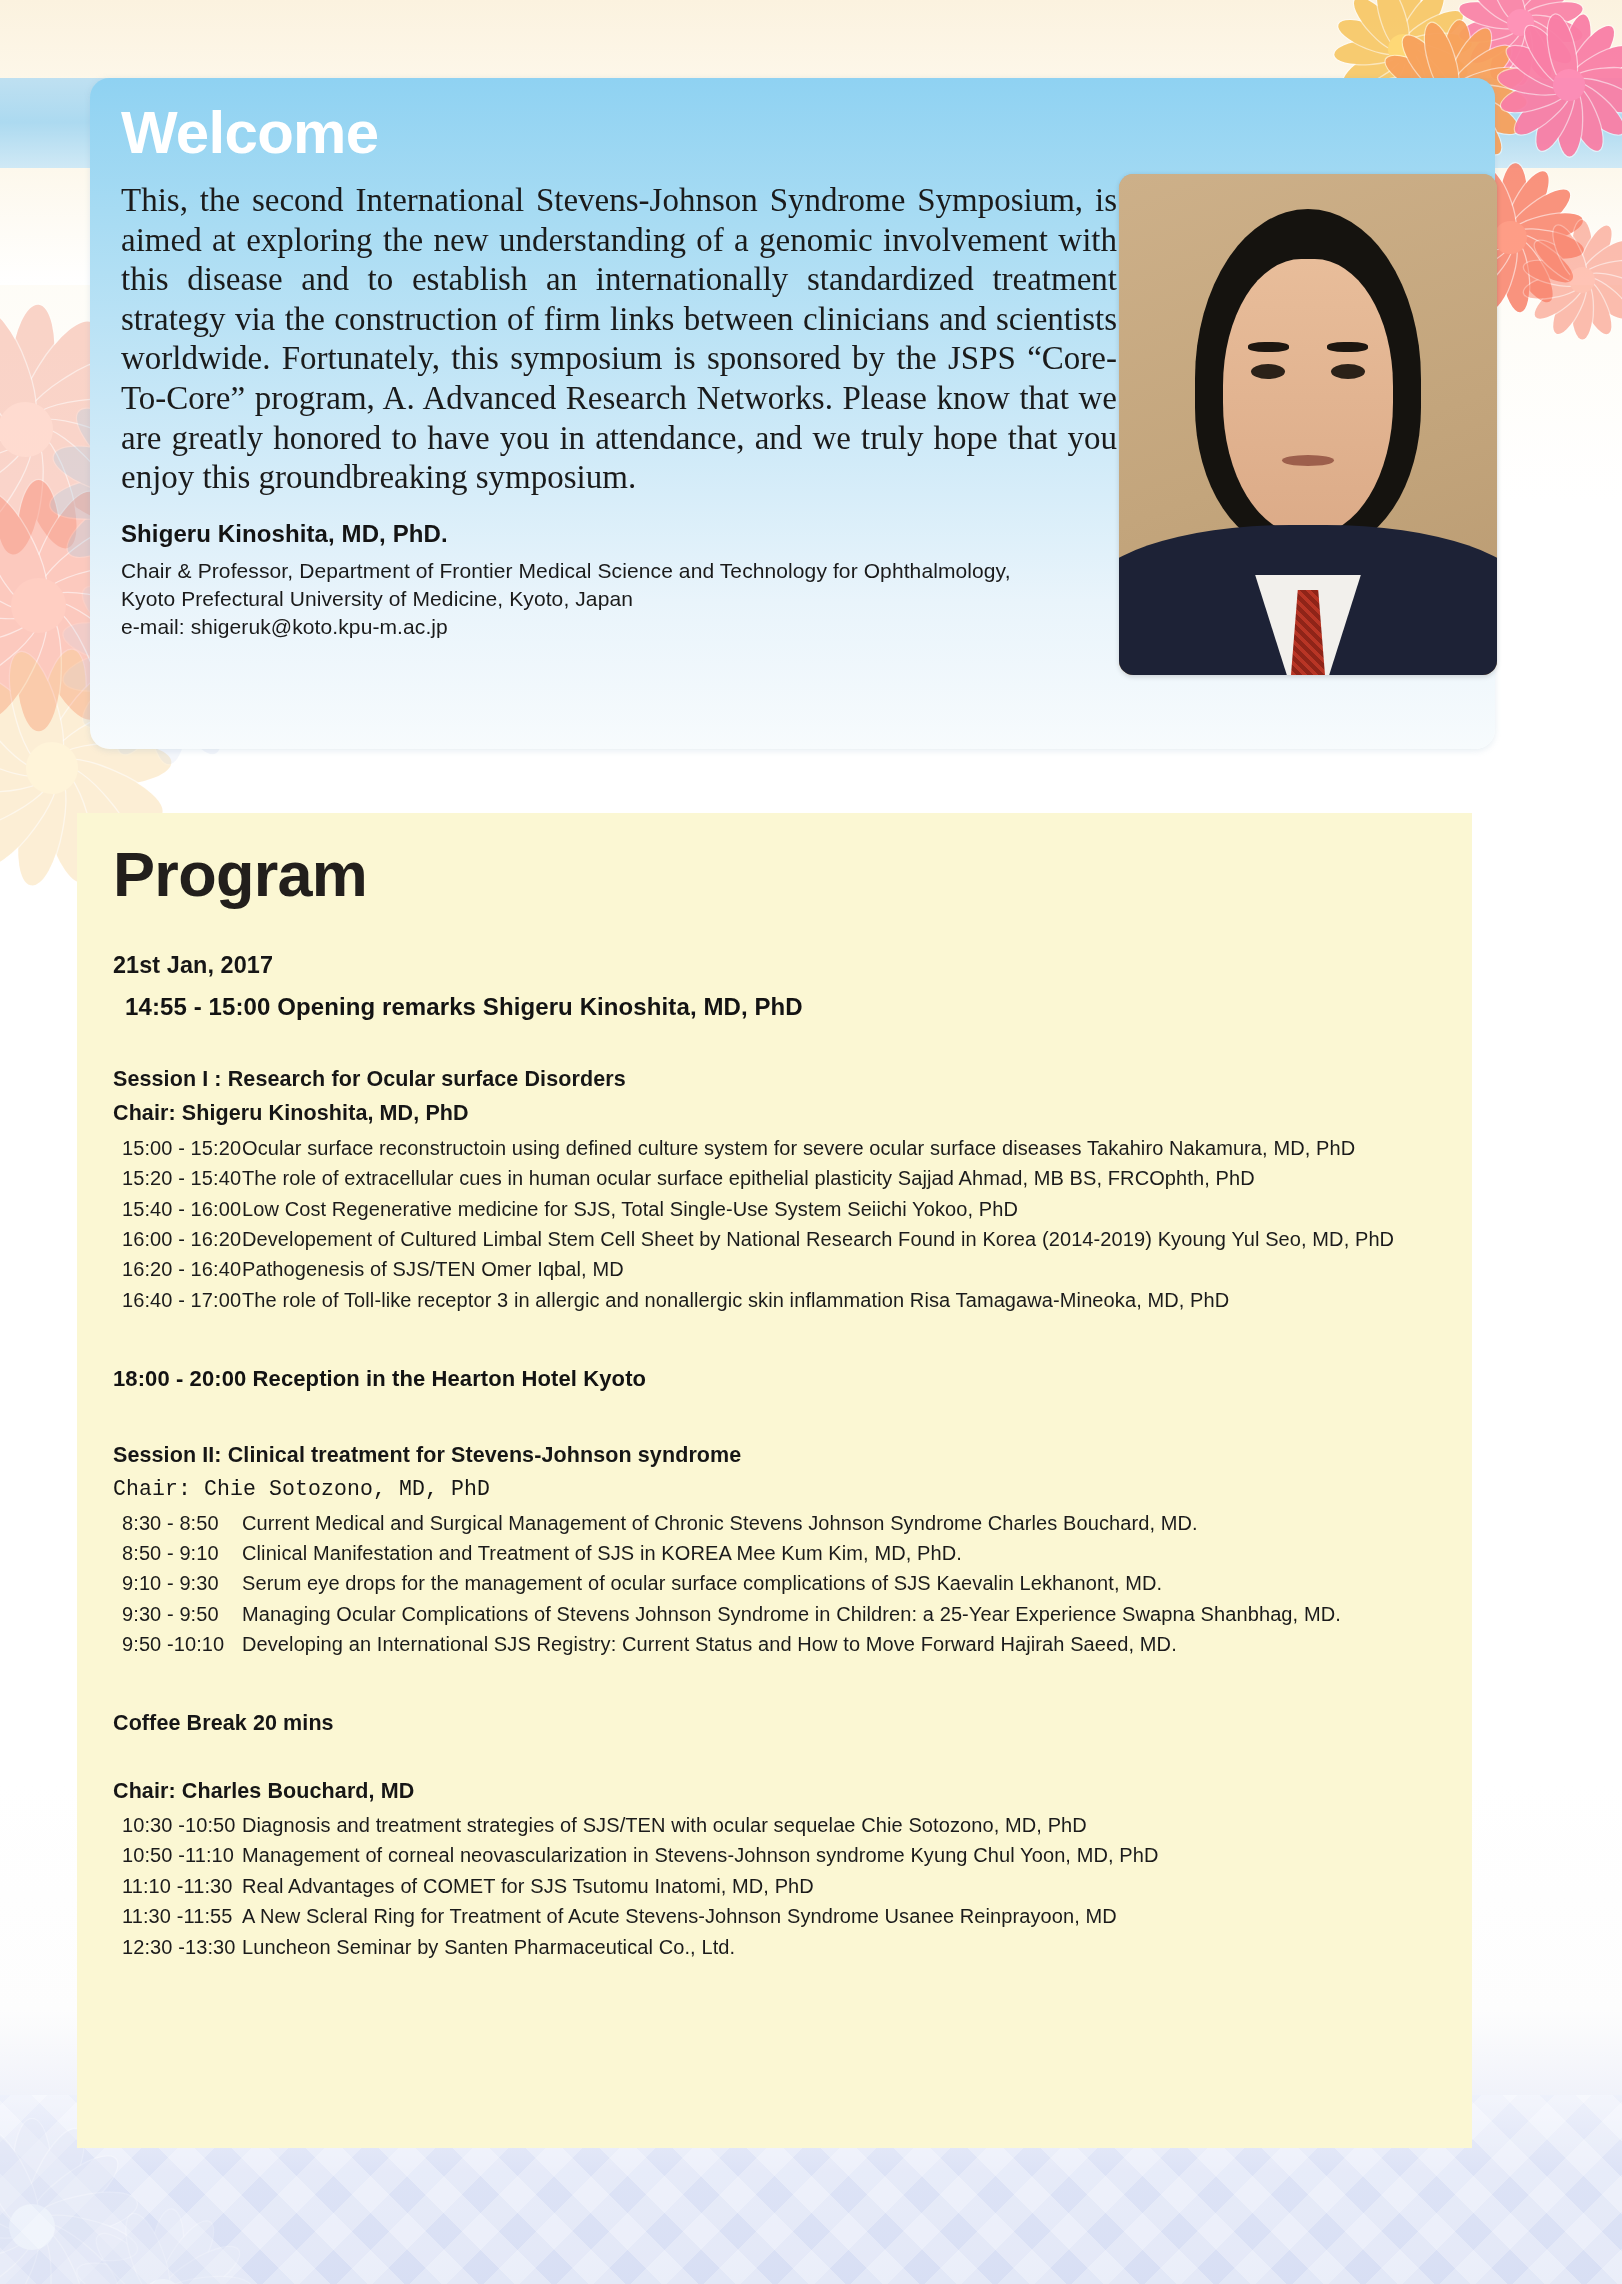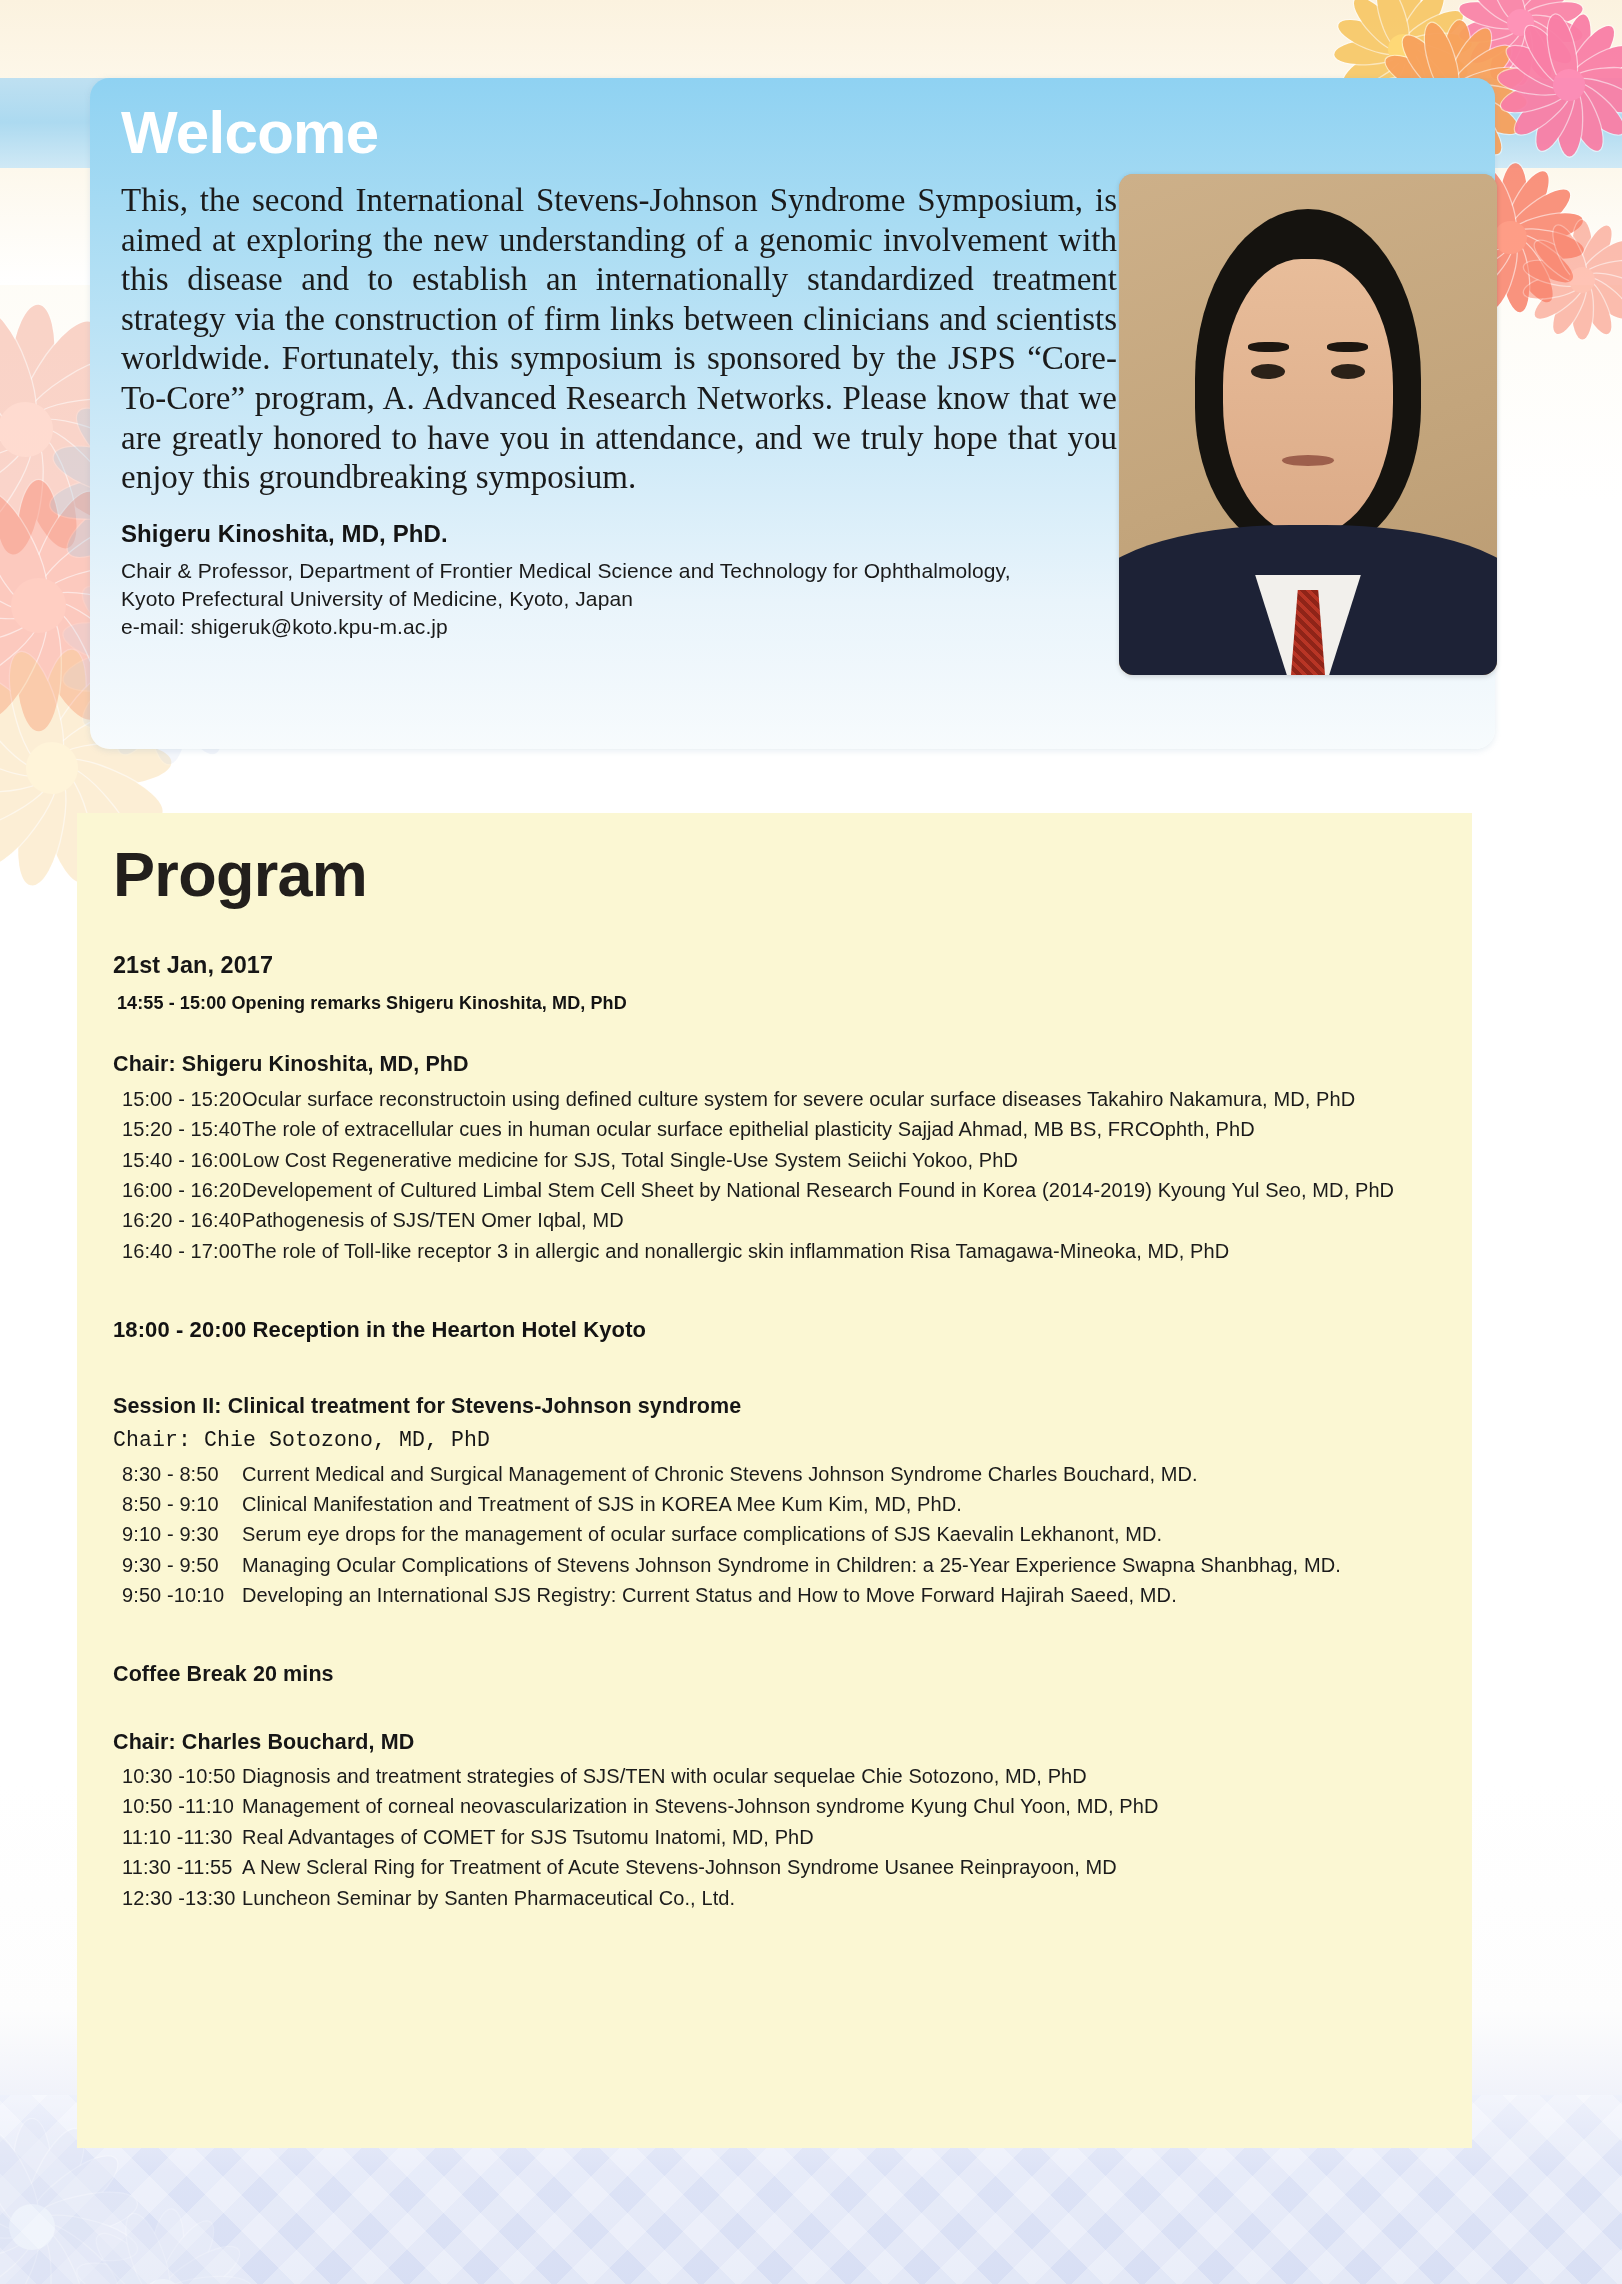--- a/index.html
+++ b/index.html
@@ -110,21 +110,21 @@
   .program-inner{position:absolute;left:36px;top:30px;right:19.5px;}
   .program-title{
     font-size:63px;font-weight:bold;color:#221f1c;
     line-height:1;margin:0 0 46px 0;letter-spacing:-0.7px;
   }
   .date-head{font-size:23.4px;font-weight:bold;color:#161616;margin:0 0 14.3px 0;letter-spacing:0.1px;}
   .session-head{font-size:21.5px;font-weight:bold;color:#161616;margin:0 0 9px 0;letter-spacing:0.1px;}
   .chair-line{font-size:21.5px;font-weight:bold;color:#161616;margin:0 0 6.5px 0;letter-spacing:0.1px;}
   .chair-line.reg{font-weight:normal;font-family:Liberation Mono, monospace;}
   .highlight-line{font-size:22px;font-weight:bold;color:#131313;margin:0;letter-spacing:0.1px;}
-  .opening-line{font-size:18px;font-weight:bold;color:#131313;margin:4px;letter-spacing:0.1px;}
+  .opening-line{font-size:24px;font-weight:bold;color:#131313;margin:12px;letter-spacing:0.1px;}
 
   ul.talks{list-style:none;margin:0;padding:0;}
   ul.talks li{
     display:flex;align-items:baseline;
     font-size:20px;color:#1b1b1b;line-height:1.52;letter-spacing:0.1px;white-space:nowrap;
   }
   ul.talks li .tm{display:inline-block;min-width:120px;padding-left:9px;}
   ul.talks li .ti{display:inline-block;}
   .gap-md{height:34px;}
   .gap-lg{height:51px;}
@@ -445,20 +445,21 @@
 
   <div class="program-box">
     <div class="program-inner">
       <h1 class="program-title">Program</h1>
 
       <div class="date-head">21st Jan, 2017</div>
       <div class="opening-line">14:55 - 15:00    Opening remarks Shigeru Kinoshita, MD, PhD</div>
 
       <div class="gap-md"></div>
 
+      <div class="session-head">Session I : Research for Ocular surface Disorders</div>
       <div class="chair-line">Chair: Shigeru Kinoshita, MD, PhD</div>
       <ul class="talks" id="day1-talks">
           <li>
             <span class="tm">15:00 - 15:20</span>
             <span class="ti">Ocular surface reconstructoin using defined culture system for severe ocular surface diseases Takahiro Nakamura, MD, PhD</span>
           </li>
           <li>
             <span class="tm">15:20 - 15:40</span>
             <span class="ti">The role of extracellular cues in human ocular surface epithelial plasticity Sajjad Ahmad, MB BS, FRCOphth, PhD</span>
           </li>

